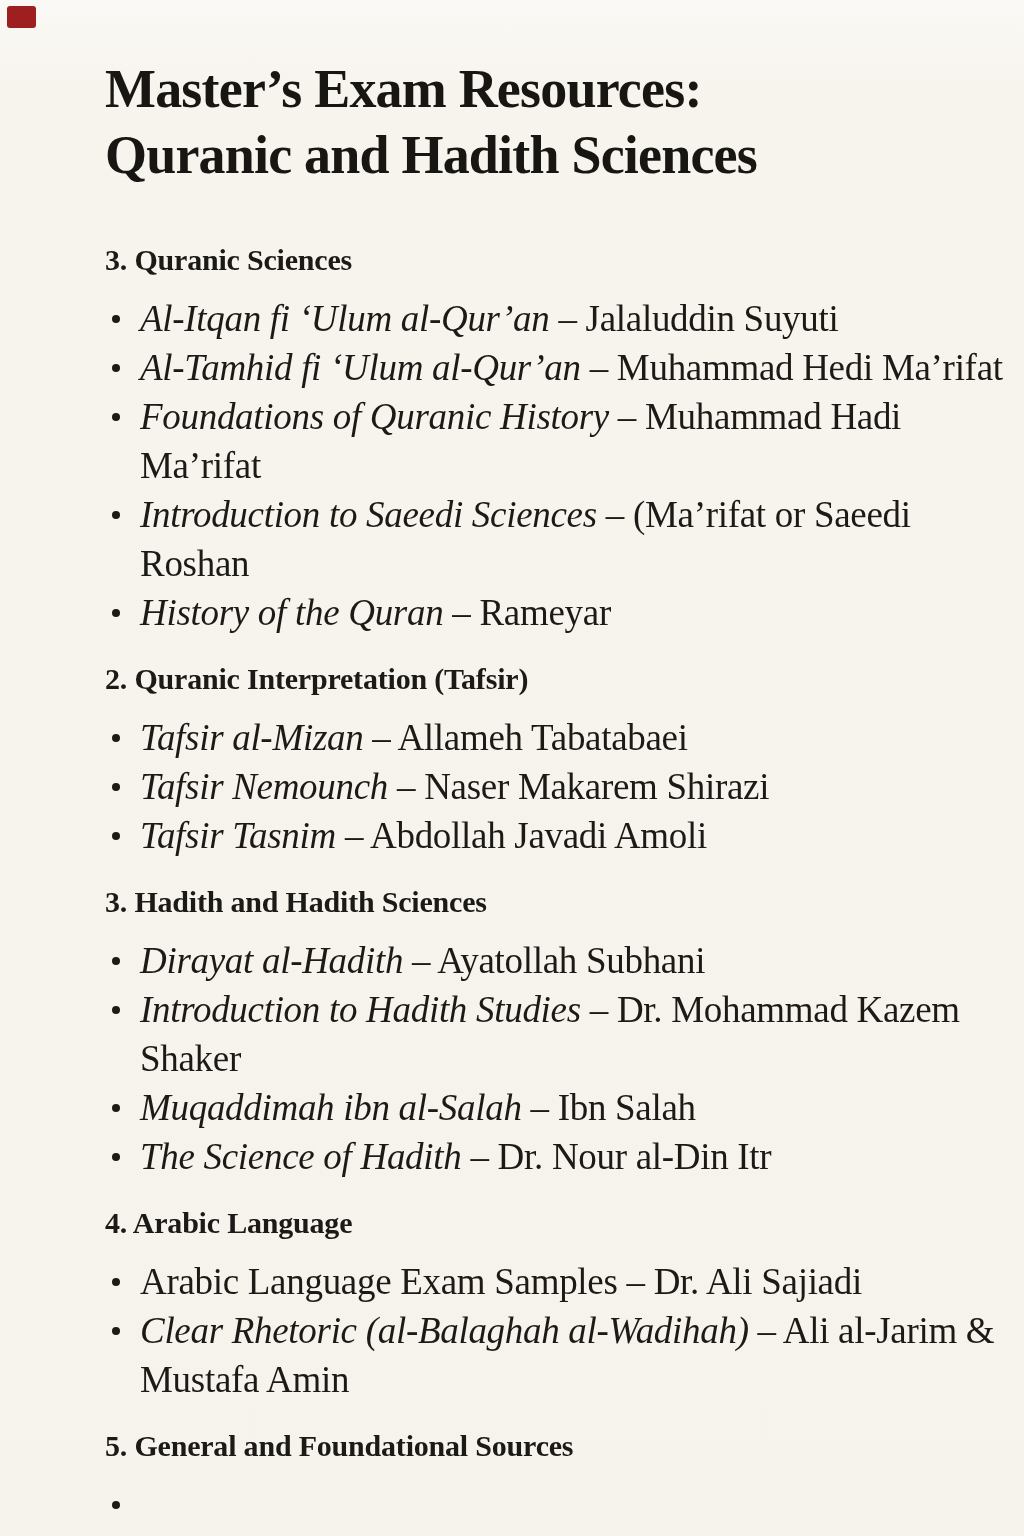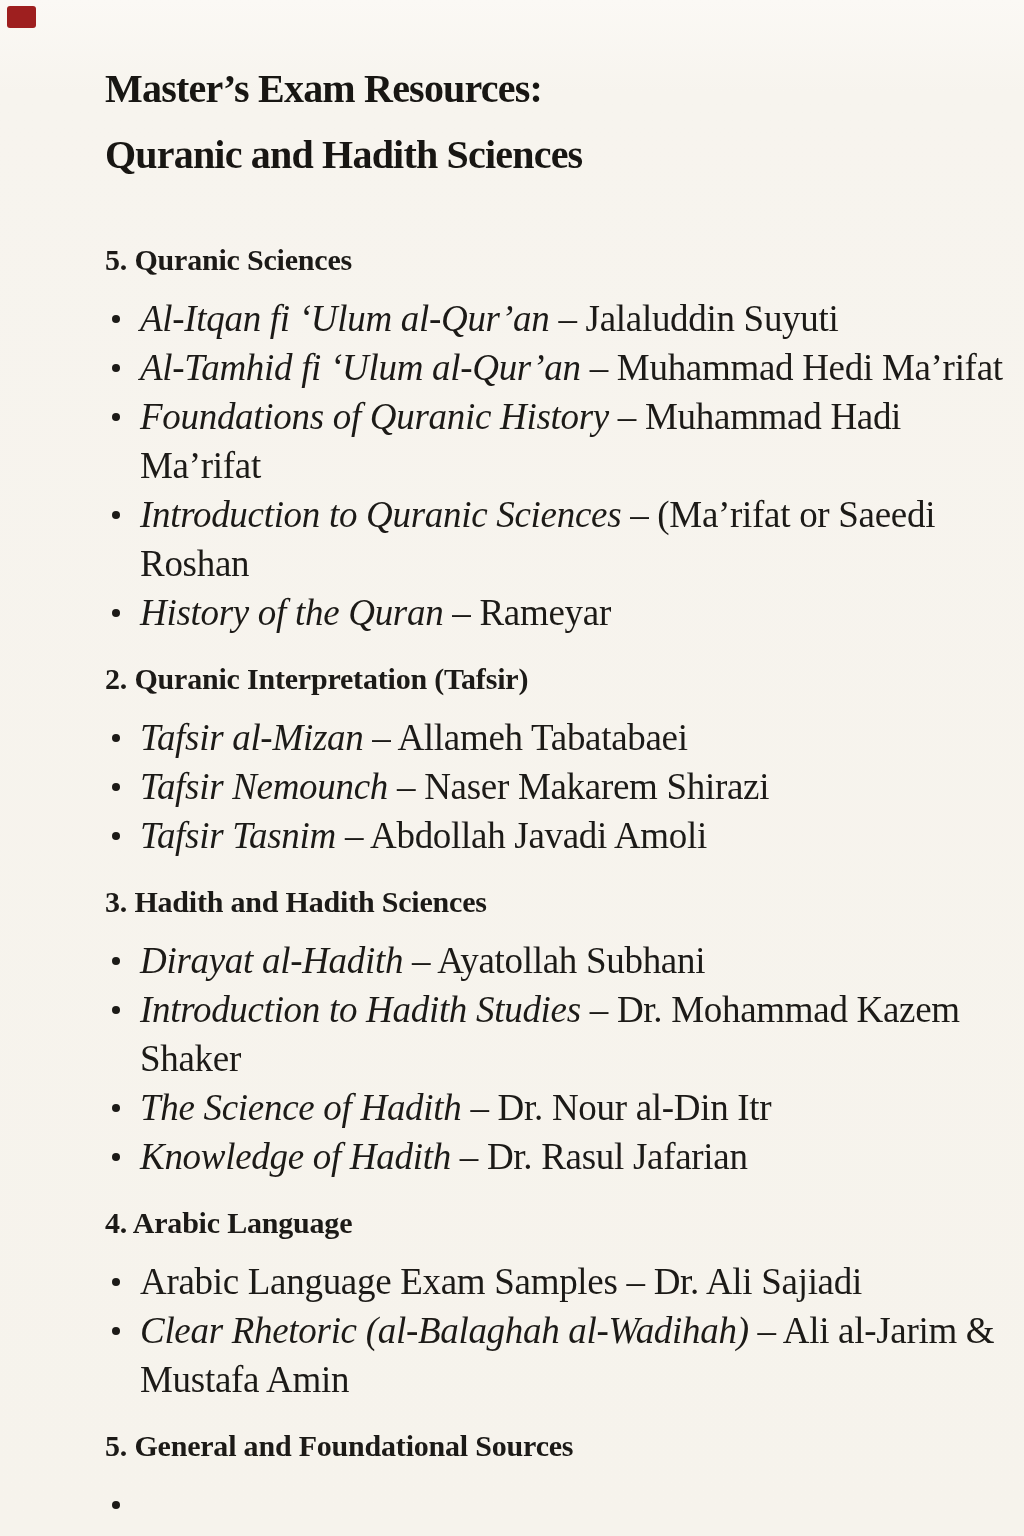--- a/index.html
+++ b/index.html
@@ -28,21 +28,21 @@
   }
   .content {
     position: absolute;
     left: 105px;
     top: 56px;
     width: 905px;
     color: #1c1a17;
   }
   h1.doc-title {
     margin: 0 0 54px 0;
-    font-size: 40px;
+    font-size: 54px;
     line-height: 66px;
     font-weight: 700;
     letter-spacing: -0.8px;
     color: #181613;
   }
   h1.doc-title span { display: block; }
   h2.sec-heading {
     margin: 0 0 16px 0;
     font-size: 30px;
     line-height: 36px;
@@ -79,46 +79,46 @@
 <div class="page">
   <div class="rec-indicator"></div>
 
   <div class="content">
     <h1 class="doc-title">
       <span>Master’s Exam Resources:</span>
       <span>Quranic and Hadith Sciences</span>
     </h1>
 
     <section>
-      <h2 class="sec-heading">5. Quranic Sciences</h2>
+      <h2 class="sec-heading">3. Quranic Sciences</h2>
       <ul class="book-list">
         <li><span class="bt">Al-Itqan fi ‘Ulum al-Qur’an</span><span class="ba"> – Jalaluddin Suyuti</span></li>
         <li><span class="bt">Al-Tamhid fi ‘Ulum al-Qur’an</span><span class="ba"> – Muhammad Hedi Ma’rifat</span></li>
         <li><span class="bt">Foundations of Quranic History</span><span class="ba"> – Muhammad Hadi Ma’rifat</span></li>
-        <li><span class="bt">Introduction to Quranic Sciences</span><span class="ba"> – (Ma’rifat or Saeedi Roshan</span></li>
+        <li><span class="bt">Introduction to Saeedi Sciences</span><span class="ba"> – (Ma’rifat or Saeedi Roshan</span></li>
         <li><span class="bt">History of the Quran</span><span class="ba"> – Rameyar</span></li>
       </ul>
     </section>
 
     <section>
       <h2 class="sec-heading">2. Quranic Interpretation (Tafsir)</h2>
       <ul class="book-list">
         <li><span class="bt">Tafsir al-Mizan</span><span class="ba"> – Allameh Tabatabaei</span></li>
         <li><span class="bt">Tafsir Nemounch</span><span class="ba"> – Naser Makarem Shirazi</span></li>
         <li><span class="bt">Tafsir Tasnim</span><span class="ba"> – Abdollah Javadi Amoli</span></li>
       </ul>
     </section>
 
     <section>
       <h2 class="sec-heading">3. Hadith and Hadith Sciences</h2>
       <ul class="book-list">
         <li><span class="bt">Dirayat al-Hadith</span><span class="ba"> – Ayatollah Subhani</span></li>
         <li><span class="bt">Introduction to Hadith Studies</span><span class="ba"> – Dr. Mohammad Kazem Shaker</span></li>
+        <li><span class="bt">Muqaddimah ibn al-Salah</span><span class="ba"> – Ibn Salah</span></li>
         <li><span class="bt">The Science of Hadith</span><span class="ba"> – Dr. Nour al-Din Itr</span></li>
-        <li><span class="bt">Knowledge of Hadith</span><span class="ba"> – Dr. Rasul Jafarian</span></li>
       </ul>
     </section>
 
     <section>
       <h2 class="sec-heading">4. Arabic Language</h2>
       <ul class="book-list">
         <li><span class="ba">Arabic Language Exam Samples – Dr. Ali Sajiadi</span></li>
         <li><span class="bt">Clear Rhetoric (al-Balaghah al-Wadihah)</span><span class="ba"> – Ali al-Jarim &amp;</span><br><span class="ba">Mustafa Amin</span></li>
       </ul>
     </section>

